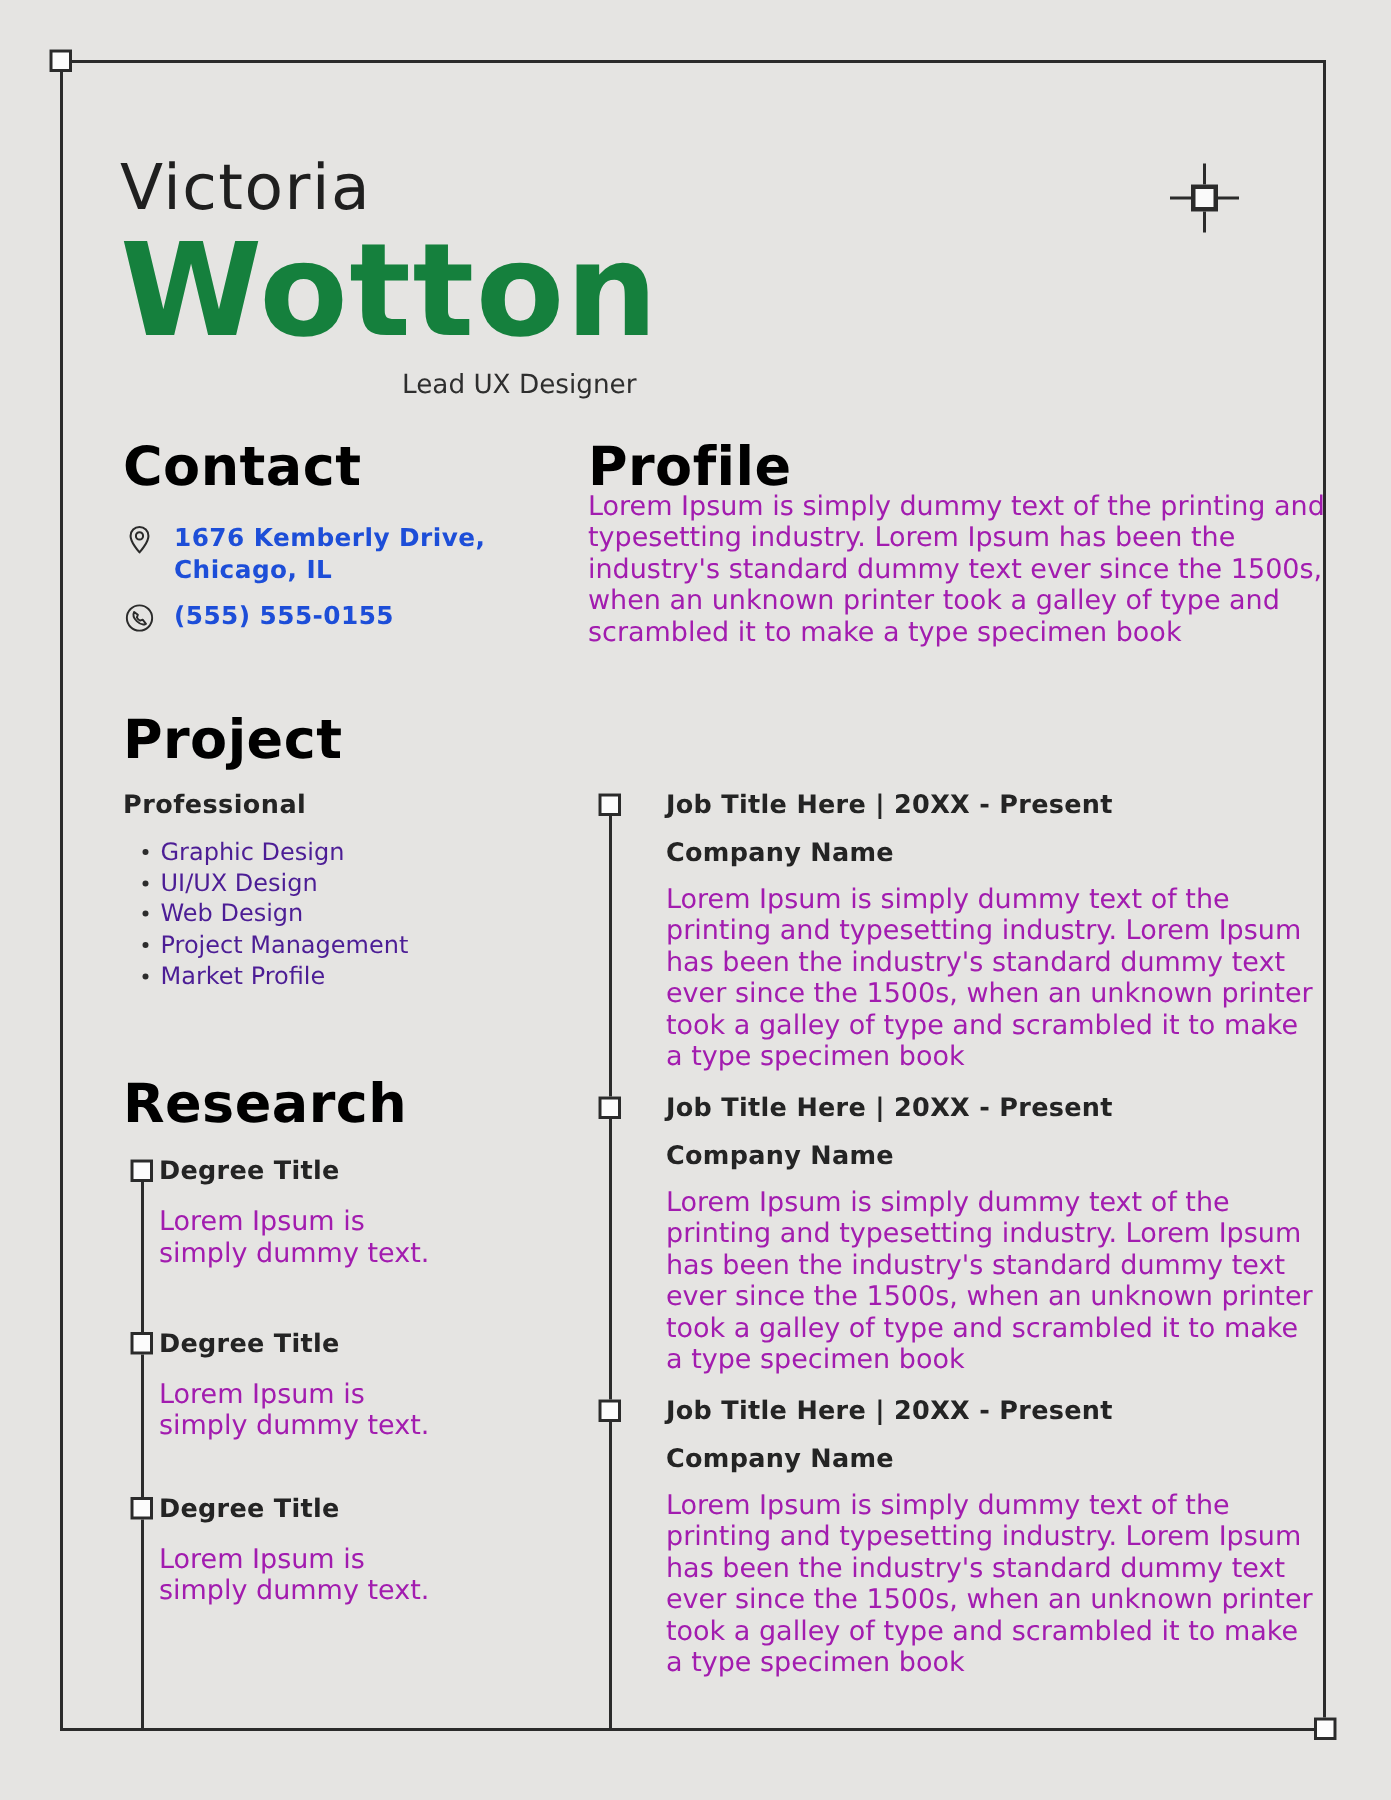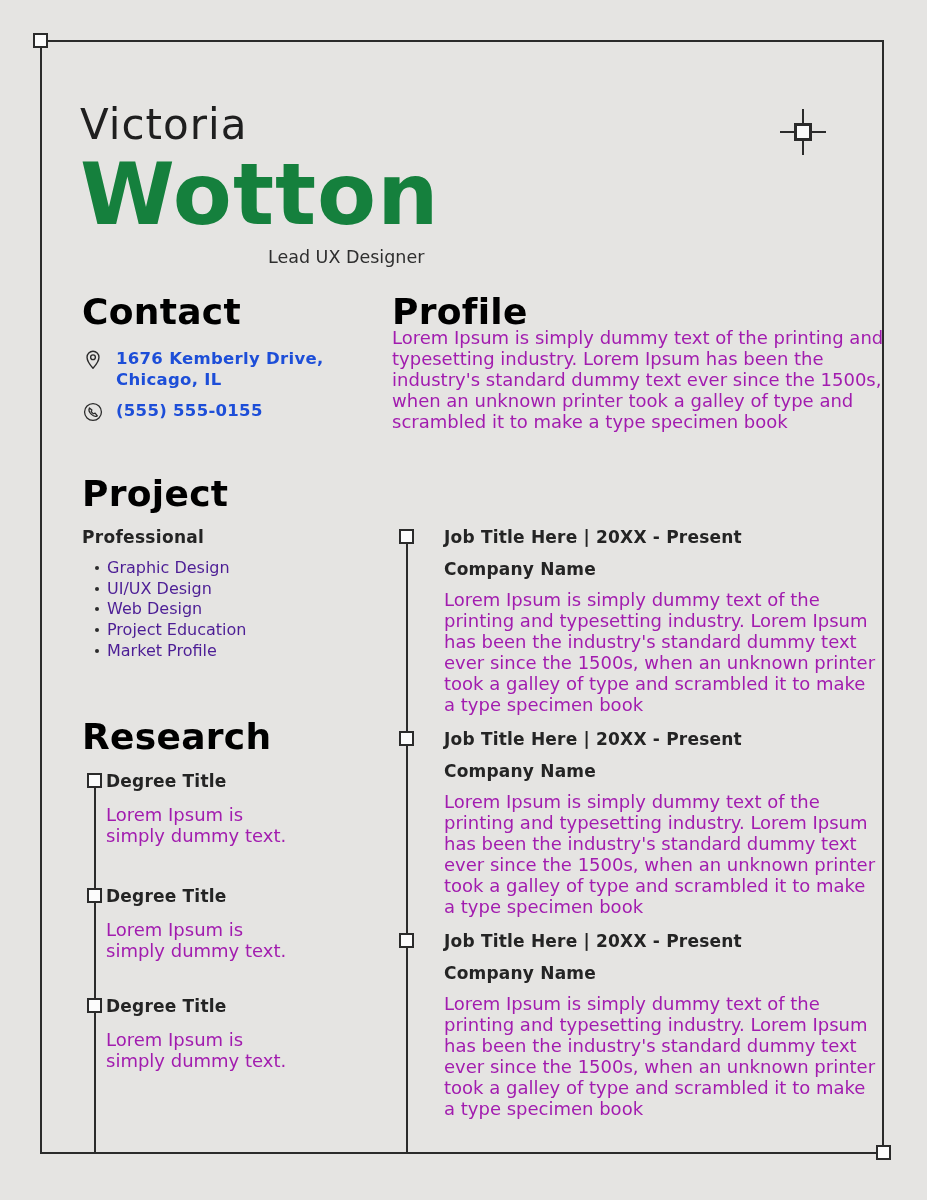--- a/index.html
+++ b/index.html
@@ -133,21 +133,21 @@
 scrambled it to make a type specimen book</p>
   </section>
 
   <section class="section" style="left:82px;top:479px;">
     <h2 class="section-heading" style="margin:0;">Project</h2>
     <div class="skills-cat">Professional</div>
     <ul class="skills-list">
       <li><span class="bullet-dot"></span><span>Graphic Design</span></li>
       <li><span class="bullet-dot"></span><span>UI/UX Design</span></li>
       <li><span class="bullet-dot"></span><span>Web Design</span></li>
-      <li><span class="bullet-dot"></span><span>Project Education</span></li>
+      <li><span class="bullet-dot"></span><span>Project Management</span></li>
       <li><span class="bullet-dot"></span><span>Market Profile</span></li>
     </ul>
   </section>
 
 
   <div class="job" style="top:528px;">
     <div class="marker"></div>
     <div class="job-content">
       <div class="item-title">Job Title Here | 20XX - Present</div>
       <div class="item-title job-company">Company Name</div>

